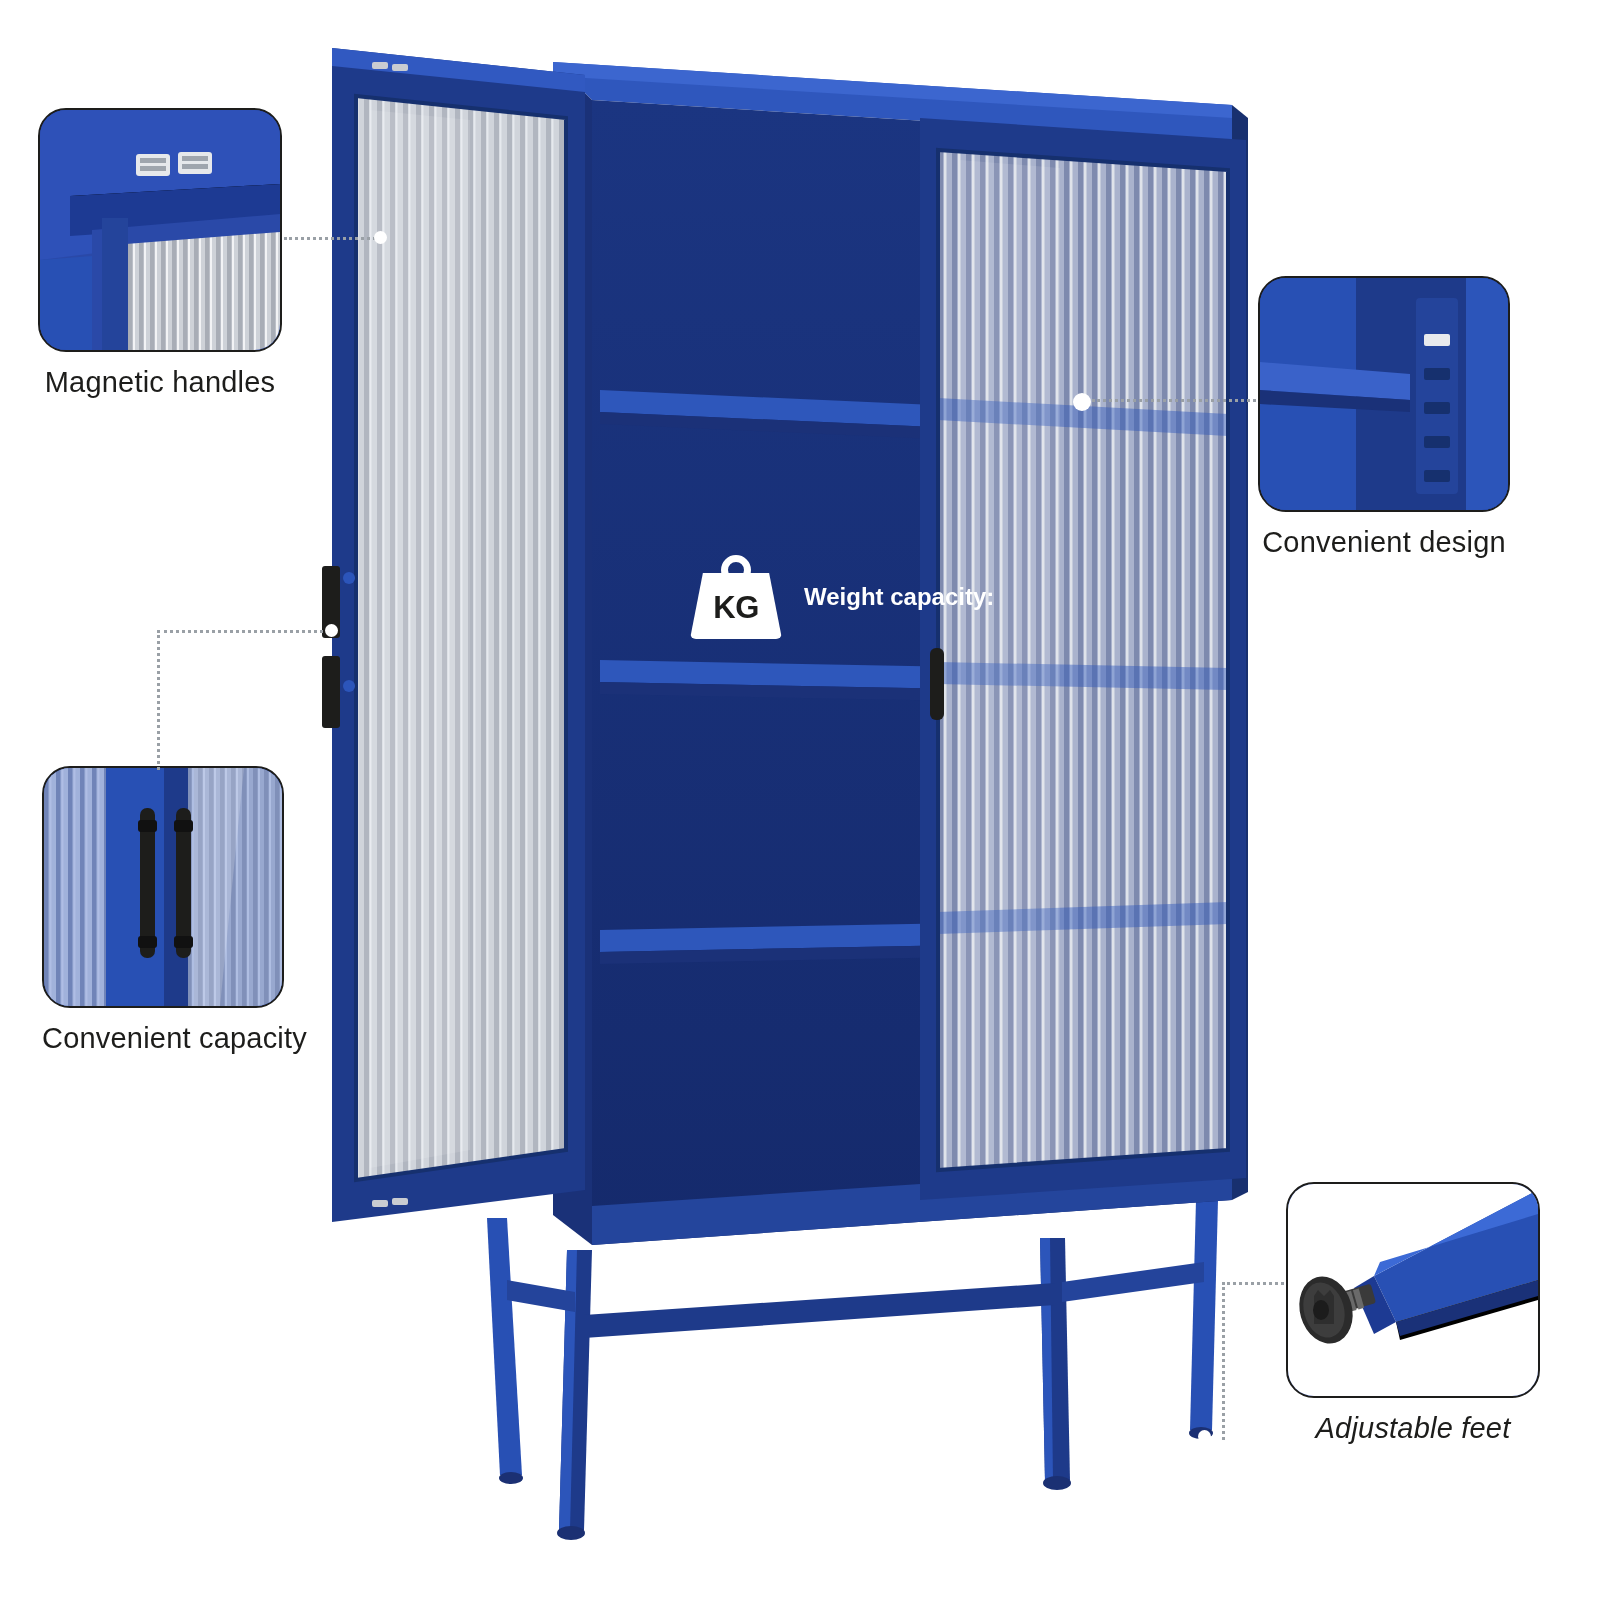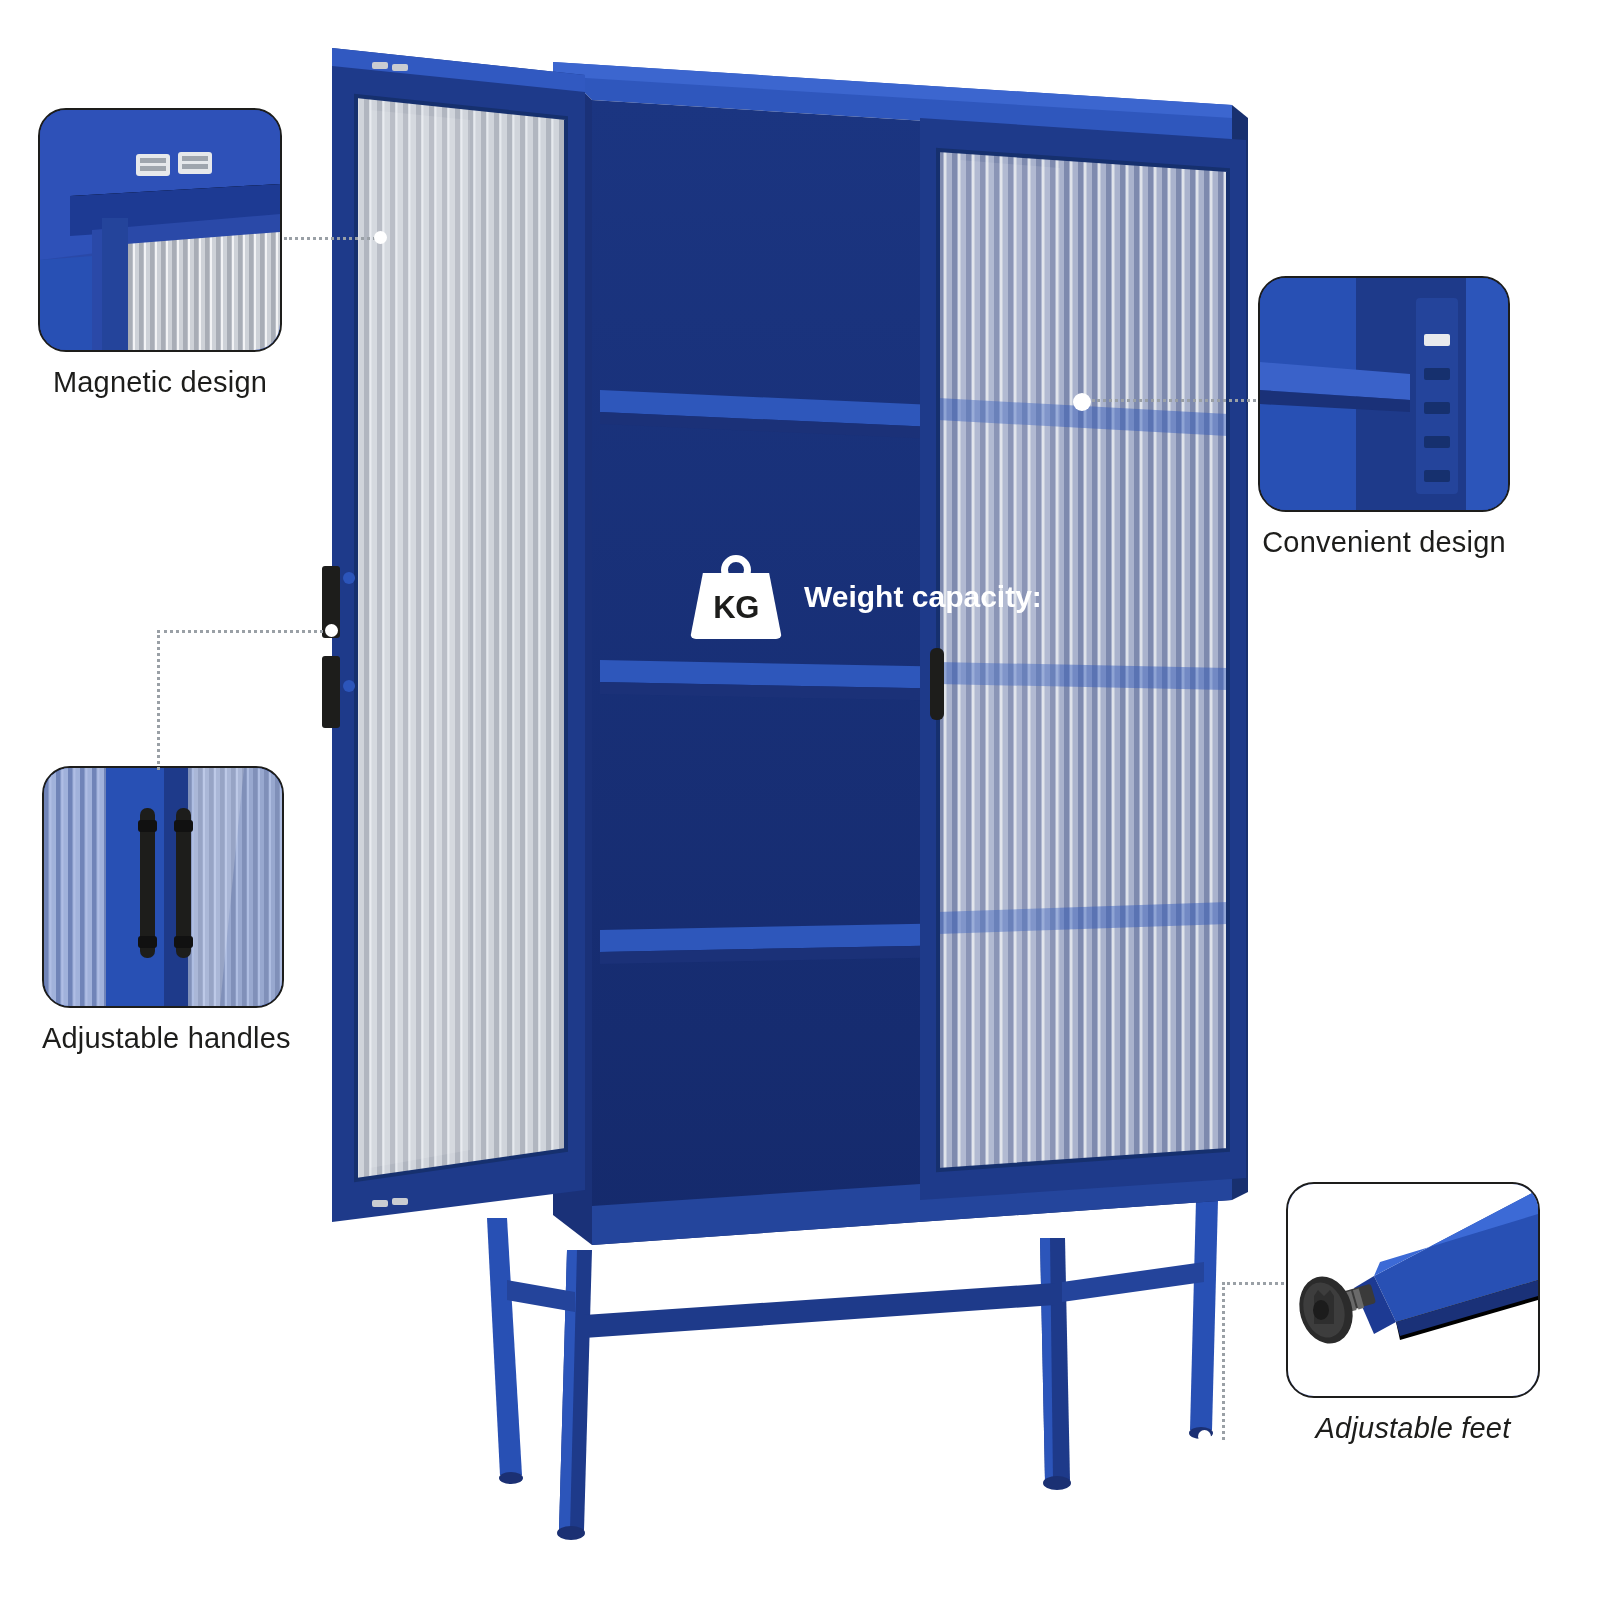--- a/index.html
+++ b/index.html
@@ -55,21 +55,21 @@
     content:"KG";
     position:absolute;left:0;right:0;top:17px;
     text-align:center;font-size:31px;font-weight:bold;color:#1d1d1b;
     letter-spacing:-0.5px;
   }
   .kg-handle{
     position:absolute;left:31px;top:0;width:30px;height:30px;
     border:7px solid #ffffff;border-radius:50%;
     box-sizing:border-box;
   }
-  .weight-text{color:#ffffff;font-weight:bold;font-size:30px;line-height:1.32;white-space:nowrap;}
+  .weight-text{color:#ffffff;font-weight:bold;font-size:24px;line-height:1.32;white-space:nowrap;}
 
   
   #cabinet{position:absolute;left:0;top:0;width:1600px;height:1600px;}
 </style>
 </head>
 <body>
 
 <div class="stage">
 
   <svg id="cabinet" viewBox="0 0 1600 1600">
@@ -227,21 +227,21 @@
         <rect x="142" y="46" width="26" height="5" fill="#9fa5ad"></rect>
         <rect x="142" y="54" width="26" height="5" fill="#9fa5ad"></rect>
 
         <path d="M86,134 L240,122 L240,240 L86,240 Z" fill="url(#fluteMini)"></path>
         <path d="M86,134 L240,122 L240,240 L86,240 Z" fill="none" stroke="#1b3versus" stroke-width="0"></path>
 
         <rect x="62" y="108" width="26" height="132" fill="#24449b"></rect>
         <path d="M0,150 L52,146 L52,240 L0,240 Z" fill="#2850b4"></path>
       </svg>
     </div>
-    <div class="card-label">Magnetic design</div>
+    <div class="card-label">Magnetic handles</div>
   </div>
 
   <div class="leader" style="left:284px;top:237px;width:92px;"></div>
   <div class="dot-solid" style="left:374px;top:231px;"></div>
 
   <div class="callout" style="left:42px;top:766px;">
     <div class="card" style="width:238px;height:238px;">
       <svg width="238" height="238" viewBox="0 0 238 238">
         <rect width="238" height="238" fill="#24449b"></rect>
         <rect x="0" y="0" width="62" height="238" fill="url(#fluteMiniBlue)" opacity="0.95"></rect>
@@ -254,21 +254,21 @@
         <path d="M150,0 L200,0 L176,238 L150,238 Z" fill="#ffffff" opacity="0.18"></path>
 
         <rect x="96" y="40" width="15" height="150" rx="7" fill="#1d1d1b"></rect>
         <rect x="132" y="40" width="15" height="150" rx="7" fill="#1d1d1b"></rect>
         <rect x="94" y="52" width="19" height="12" rx="3" fill="#111"></rect>
         <rect x="94" y="168" width="19" height="12" rx="3" fill="#111"></rect>
         <rect x="130" y="52" width="19" height="12" rx="3" fill="#111"></rect>
         <rect x="130" y="168" width="19" height="12" rx="3" fill="#111"></rect>
       </svg>
     </div>
-    <div class="card-label">Adjustable handles</div>
+    <div class="card-label">Convenient capacity</div>
   </div>
 
   <div class="leader" style="left:157px;top:630px;width:172px;"></div>
   <div class="leader-v" style="left:157px;top:630px;height:140px;"></div>
   <div class="dot-solid" style="left:325px;top:624px;"></div>
 
   <div class="callout" style="left:1258px;top:276px;">
     <div class="card" style="width:248px;height:232px;">
       <svg width="248" height="232" viewBox="0 0 248 232">
         <rect width="248" height="232" fill="#2850b4"></rect>

